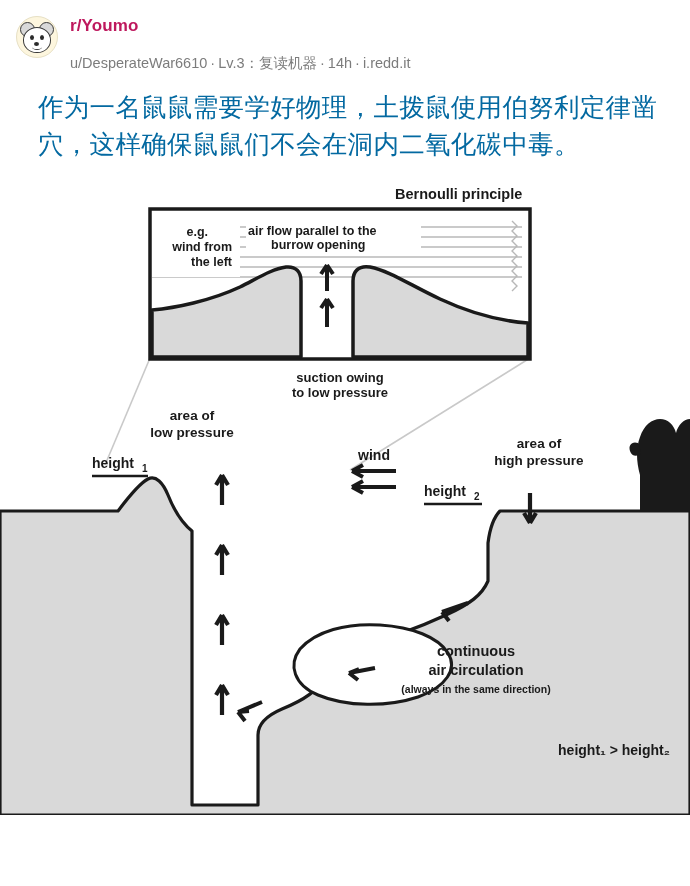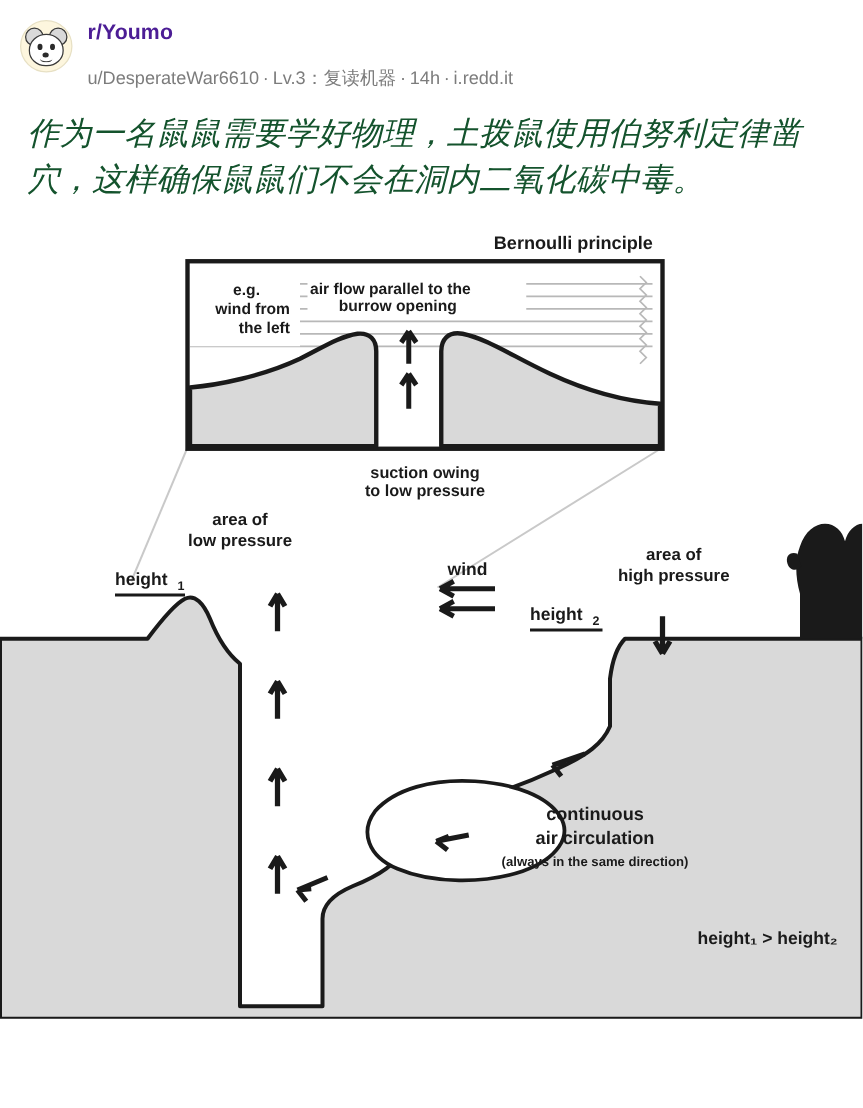--- a/index.html
+++ b/index.html
@@ -82,45 +82,44 @@
     left: 15px;
     top: 27px;
   }
   .header-text {
     margin-left: 12px;
     padding-top: 1px;
   }
   .sub-name {
     font-size: 17px;
     font-weight: bold;
-    color: #4c1d95;
+    color: #be185d;
     line-height: 21px;
     letter-spacing: .1px;
   }
   .meta-line {
     font-size: 14.5px;
     color: #7c7c7c;
     line-height: 20px;
     margin-top: 17px;
     white-space: nowrap;
   }
   .meta-line .dot {
     margin: 0 3px;
     color: #7c7c7c;
   }
 
   
   .post-body {
-    margin: 16px 18px 0 22px;
+    margin: 16px 18px 0 38px;
     font-size: 25.5px;
     line-height: 37px;
-    color: #14532d;
+    color: #0369a1;
     letter-spacing: .3px;
     font-family: "DejaVu Sans", "Liberation Sans", sans-serif;
-    font-style: italic;
   }
 
   
   .diagram-wrap {
     position: relative;
     margin-top: 12px;
     width: 690px;
     height: 640px;
   }
   .diagram-wrap svg {

